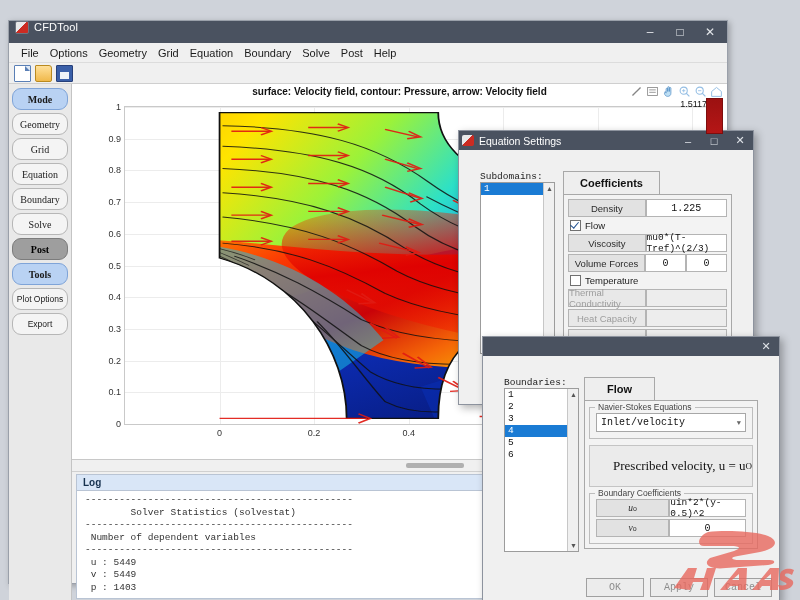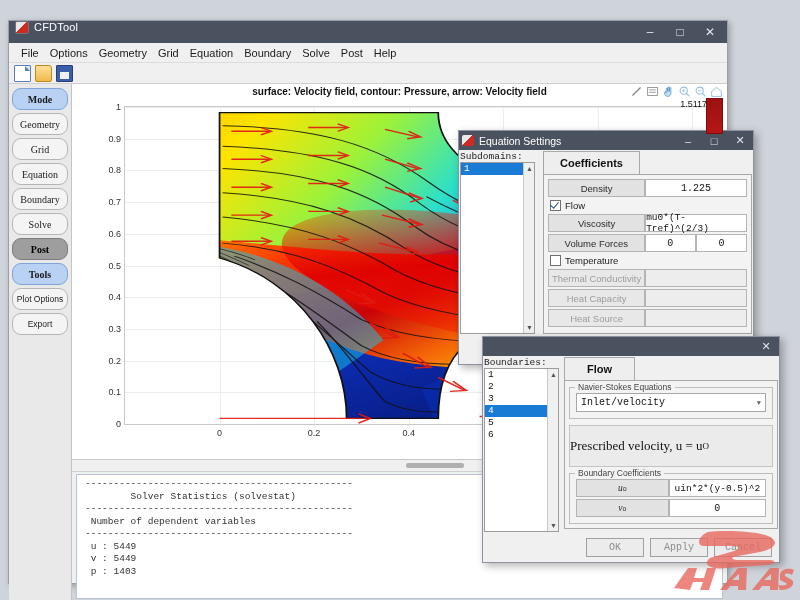--- a/index.html
+++ b/index.html
@@ -73,21 +73,21 @@
   .logbody{flex:1;overflow:hidden;padding:3px 8px;font-family:"Liberation Mono",monospace;
            font-size:9.5px;line-height:12.5px;color:#333;white-space:pre;}
   
   .dlg{position:absolute;background:#f0f0f0;border:1px solid #8d939e;
        box-shadow:3px 3px 8px rgba(0,0,0,.3);margin-top:12px;}
   .dlg-tb{height:19px;background:#4a5260;display:flex;align-items:center;color:#fff;padding-left:3px;}
   .dlg-ic{width:12px;height:11px;margin-right:5px;border-radius:2px;
           background:linear-gradient(135deg,#e9e9ea 0 45%,#cc2b22 45% 100%);}
   .dlg-title{flex:1;font-size:10.5px;}
   .dw{width:26px;height:18px;display:flex;align-items:center;justify-content:center;font-size:11px;color:#dfe3e8;}
-  .dlg-body{padding:1px;display:flex;gap:5px;}
+  .dlg-body{padding:21px;display:flex;gap:5px;}
   .listbox{width:73px;background:#fff;border:1px solid #9c9c9c;position:relative;overflow:hidden;}
   .listbox .it{font-family:"Liberation Mono",monospace;font-size:9.5px;padding:0 3px;line-height:12px;color:#111;}
   .listbox .it.sel{background:#1a7bd4;color:#fff;}
   .lscroll{position:absolute;right:0;top:0;bottom:0;width:10px;background:#f0f0f0;border-left:1px solid #c7c7c7;}
   .lscroll .ar{position:absolute;left:2px;font-size:7px;color:#555;}
   .grouplbl{font-family:"Liberation Mono",monospace;font-size:9.5px;color:#222;}
   .tabbtn{display:inline-flex;align-items:center;justify-content:center;height:22px;padding:0 16px;
           background:#eeeeee;border:1px solid #a8a8a8;border-bottom:none;font-size:11px;font-weight:bold;}
   .panel{border:1px solid #a8a8a8;background:#f3f3f3;padding:4px;}
   .row{display:flex;height:18px;margin-bottom:2px;}
@@ -104,21 +104,21 @@
   .dlgfoot{display:flex;justify-content:flex-end;gap:6px;padding:5px 7px;background:#f0f0f0;}
   .btn{min-width:42px;height:17px;padding:0 7px;background:#ececec;border:1px solid #a0a0a0;
        font-family:"Liberation Mono",monospace;font-size:10px;display:flex;align-items:center;
        justify-content:center;color:#1a1a1a;}
   .fieldset{border:1px solid #bdbdbd;padding:5px 6px 6px;position:relative;margin-top:6px;}
   .fieldset > .lg{position:absolute;top:-6px;left:5px;background:#f3f3f3;padding:0 3px;font-size:8.5px;color:#444;}
   .select{height:17px;background:#fff;border:1px solid #a7a7a7;display:flex;align-items:center;
           padding:0 4px;font-family:"Liberation Mono",monospace;font-size:10px;position:relative;}
   .select .cv{position:absolute;right:4px;font-size:7px;color:#666;}
   .eqbox{background:#ebebeb;border:1px solid #c4c4c4;height:40px;display:flex;align-items:center;
-         justify-content:flex-start;font-family:"Liberation Serif",serif;font-size:13px;color:#111;}
+         justify-content:flex-end;font-family:"Liberation Serif",serif;font-size:13px;color:#111;}
   .watermark{position:absolute;right:6px;bottom:4px;width:130px;height:66px;z-index:60;
              pointer-events:none;opacity:.8;}
 </style>
 </head>
 <body>
 
 <div id="app">
 
   <div class="titlebar">
     <div class="tb-icon"></div>
@@ -381,20 +381,21 @@
             </g>
           </svg>
         </div>
       </div>
 
       <div class="hscroll">
           <i></i>
         </div>
 
       <div class="logpanel">
+        <div class="logtitle">Log</div>
         <div class="logbody">-----------------------------------------------
         Solver Statistics (solvestat)
 -----------------------------------------------
  Number of dependent variables
 -----------------------------------------------
  u : 5449
  v : 5449
  p : 1403</div>
       </div>
 

